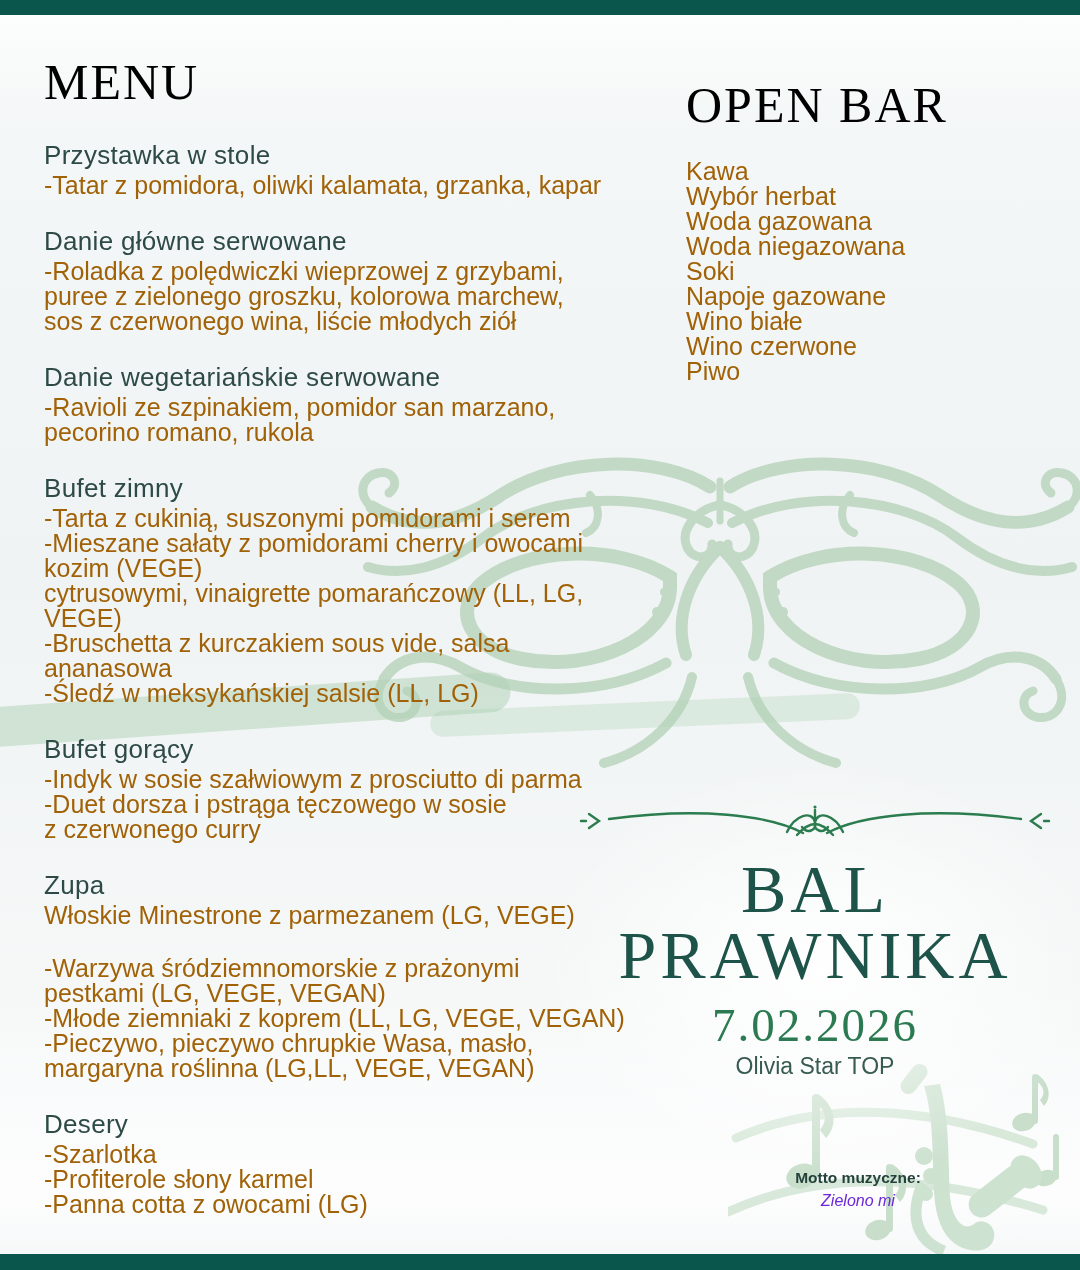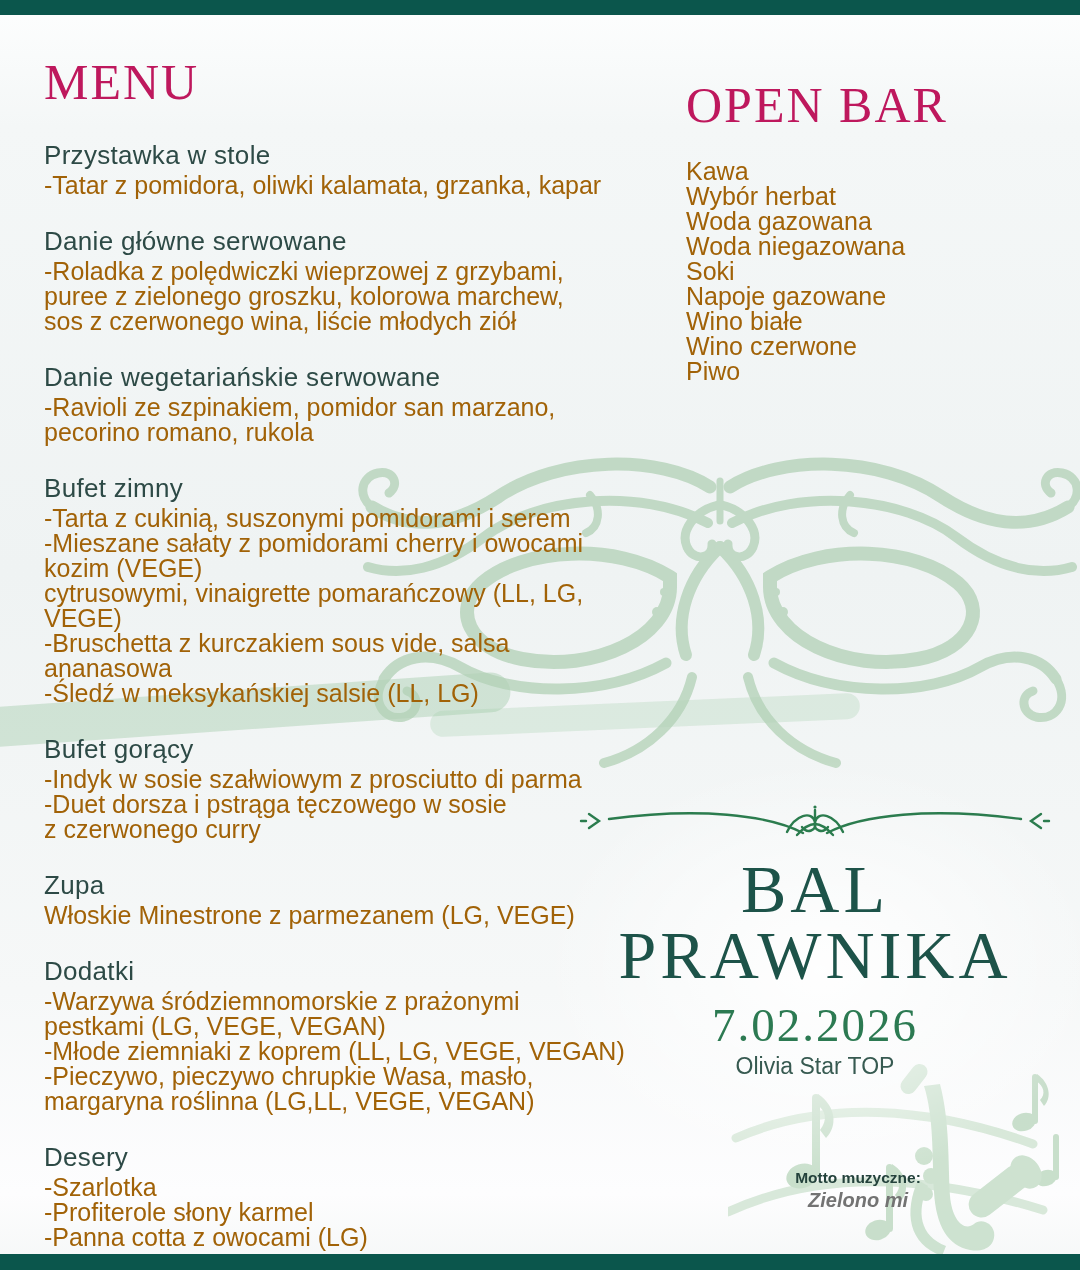--- a/index.html
+++ b/index.html
@@ -14,39 +14,39 @@
 
   
   .wm{position:absolute;z-index:1;pointer-events:none;}
   .brush{position:absolute;border-radius:24px;z-index:1;pointer-events:none;}
   .brush.b1{left:-34px;top:690px;width:545px;height:40px;background:rgba(152,198,160,.38);transform:rotate(-4deg);}
   .brush.b2{left:430px;top:702px;width:430px;height:26px;background:rgba(163,204,170,.28);transform:rotate(-2.5deg);}
   .glow{position:absolute;left:540px;top:760px;width:560px;height:420px;z-index:2;pointer-events:none;
     background:radial-gradient(closest-side,rgba(255,255,255,.95),rgba(255,255,255,0));}
 
   .menu-col{position:absolute;left:44px;top:54px;width:545px;z-index:4;}
-  .col-heading{font-family:"Liberation Serif",serif;font-size:50px;line-height:56px;color:#be185d;letter-spacing:2px;}
+  .col-heading{font-family:"Liberation Serif",serif;font-size:50px;line-height:56px;color:#000000;letter-spacing:2px;}
   .menu-col .col-heading{margin-bottom:30px;}
   .menu-section{margin-bottom:28px;}
   .section-title{font-size:26px;line-height:30px;color:#2d4a46;letter-spacing:.3px;margin-bottom:3px;}
   .item-line{font-size:25px;line-height:25px;color:#a16207;white-space:nowrap;}
 
   .bar-col{position:absolute;left:686px;top:54px;width:380px;z-index:4;}
   .bar-col .col-heading{margin-bottom:26px;margin-top:23px;}
 
   .event{position:absolute;left:548px;top:802px;width:534px;text-align:center;z-index:4;}
   .divider{width:472px;height:46px;margin:0 auto;display:block;}
   .ball-line{font-family:"Liberation Serif",serif;color:#1d5349;font-size:68px;line-height:66px;letter-spacing:4px;}
   .ball-line.first{margin-top:8px;}
   .event-date{font-family:"Liberation Serif",serif;color:#2c7a52;font-size:47px;line-height:50px;letter-spacing:2px;margin-top:12px;}
   .event-venue{font-size:23px;line-height:27px;color:#375a51;margin-top:3px;}
 
   .motto{position:absolute;left:752px;top:1168px;width:212px;text-align:center;z-index:4;}
   .motto-label{font-size:15.5px;line-height:19px;font-weight:700;color:#24423c;}
-  .motto-value{font-size:20px;line-height:23px;font-style:italic;font-weight:700;color:#737373;margin-top:2px;}
+  .motto-value{font-size:16px;line-height:23px;font-style:italic;font-weight:400;color:#6d28d9;margin-top:2px;}
 </style>
 </head>
 <body>
 
 <div class="brush b1"></div>
 <div class="brush b2"></div>
 
 <svg class="wm" style="left:340px;top:425px;width:760px;height:354px;opacity:.75;" viewBox="0 0 760 354">
   <g stroke="#b2d1b6" fill="none" stroke-linecap="round">
     <g id="maskhalf">
@@ -137,21 +137,20 @@
         <div class="section-title">Bufet gorący</div>
         <div class="item-line">-Indyk w sosie szałwiowym z prosciutto di parma</div>
         <div class="item-line">-Duet dorsza i pstrąga tęczowego w sosie</div>
         <div class="item-line">z czerwonego curry</div>
       </div>
       <div class="menu-section">
         <div class="section-title">Zupa</div>
         <div class="item-line">Włoskie Minestrone z parmezanem (LG, VEGE)</div>
       </div>
       <div class="menu-section">
-        <div class="section-title">Dodatki</div>
         <div class="item-line">-Warzywa śródziemnomorskie z prażonymi</div>
         <div class="item-line">pestkami (LG, VEGE, VEGAN)</div>
         <div class="item-line">-Młode ziemniaki z koprem (LL, LG, VEGE, VEGAN)</div>
         <div class="item-line">-Pieczywo, pieczywo chrupkie Wasa, masło,</div>
         <div class="item-line">margaryna roślinna (LG,LL, VEGE, VEGAN)</div>
       </div>
       <div class="menu-section">
         <div class="section-title">Desery</div>
         <div class="item-line">-Szarlotka</div>
         <div class="item-line">-Profiterole słony karmel</div>

